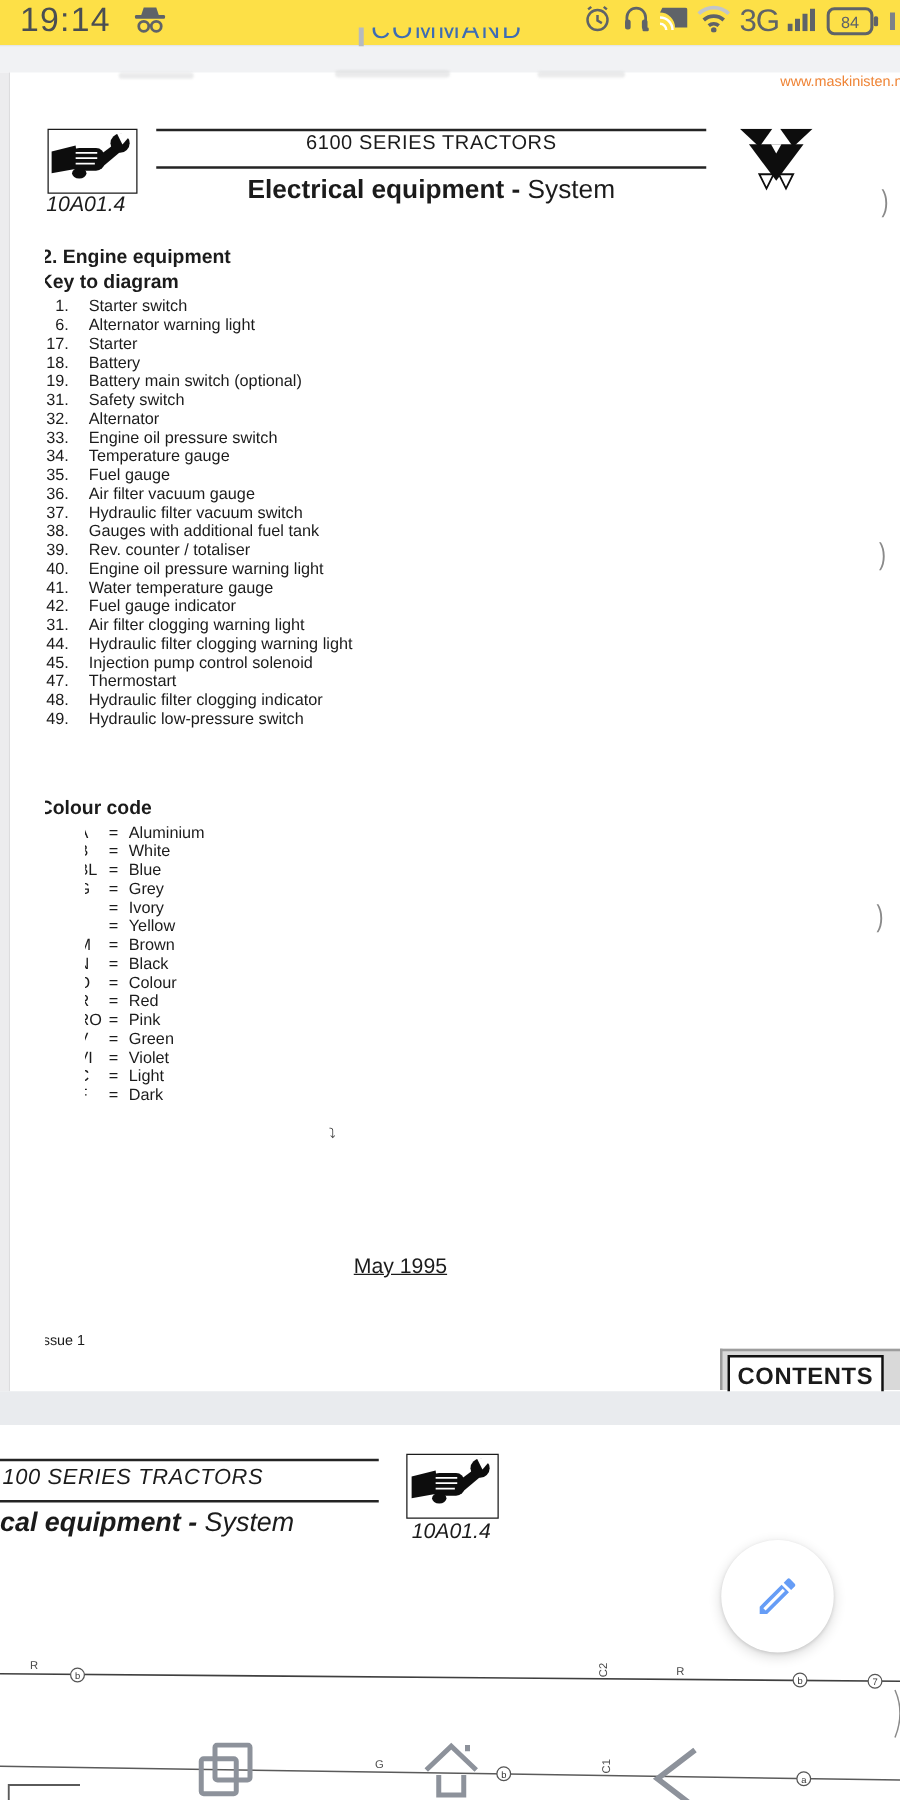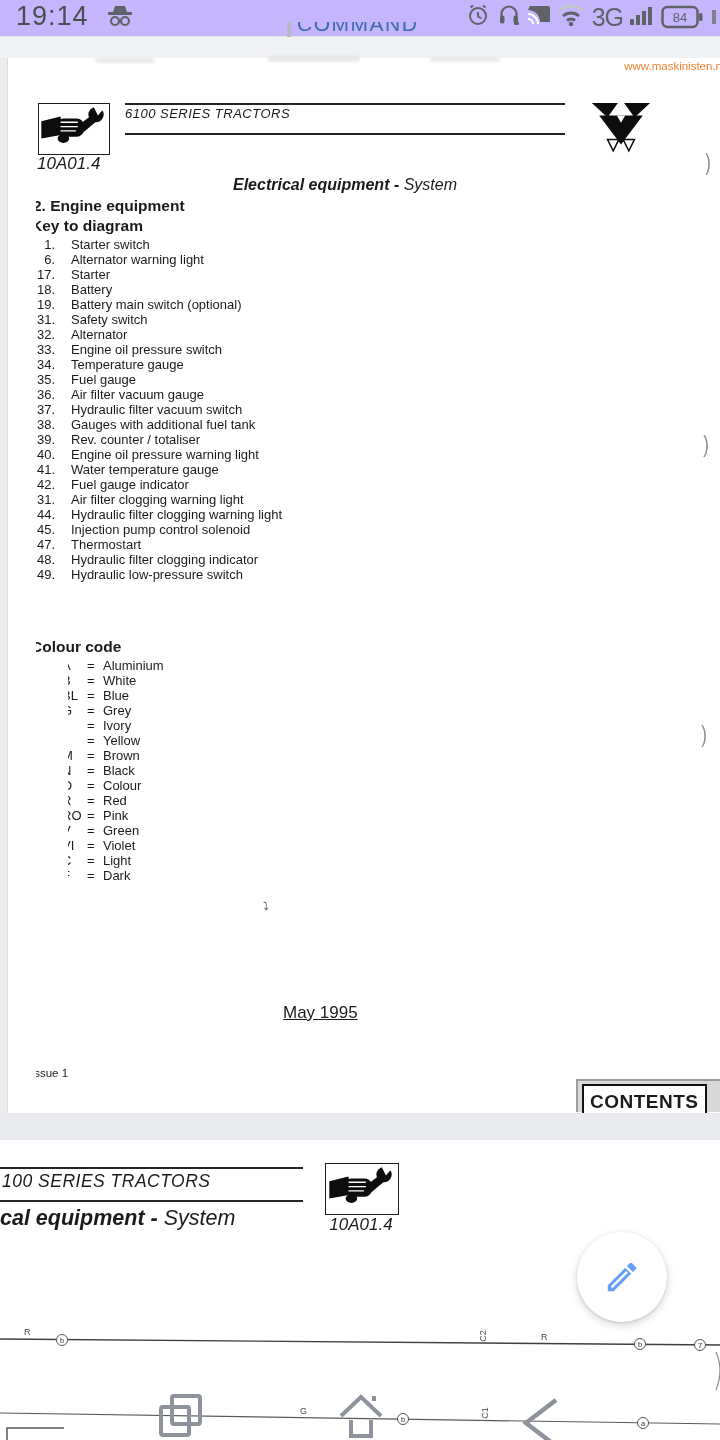--- a/index.html
+++ b/index.html
@@ -1,19 +1,19 @@
 <!DOCTYPE html>
 <html><head>
 <meta charset="utf-8">
 <style>
   html,body{margin:0;padding:0;background:#fff;}
   .screen{position:relative;width:720px;height:1440px;overflow:hidden;background:#fff;
           font-family:"Liberation Sans",sans-serif;color:#1b1b1b;}
   
-  .statusbar{position:absolute;left:0;top:0;width:720px;height:36px;background:#c4b5fd;z-index:40;}
+  .statusbar{position:absolute;left:0;top:0;width:720px;height:36px;background:#fde047;z-index:40;}
   .sb-time{position:absolute;left:16px;top:1px;font-size:27px;color:#4a4e52;letter-spacing:1px;}
   .sb-left-icon{position:absolute;left:104px;top:4px;}
   .sb-right{position:absolute;right:4px;top:3px;display:flex;align-items:center;gap:7px;height:28px;}
   .sb-3g{font-size:25px;color:#5f6368;letter-spacing:-1px;}
   .batt-wrap{position:relative;width:42px;height:24px;}
   .batt-num{position:absolute;left:4px;top:5px;width:30px;text-align:center;font-size:13px;color:#5f6368;}
   .edge-bar{width:4px;height:14px;background:#7d8288;margin-left:2px;}
   
   .remnant{position:absolute;left:287px;top:22px;width:168px;height:15px;overflow:hidden;z-index:41;
            border-left:4px solid #b6bac0;padding-left:6px;}
@@ -24,23 +24,23 @@
   .gutter{position:absolute;left:0;top:58px;width:7px;height:1055px;background:#ececee;}
   .pageedge{position:absolute;left:7px;top:58px;width:1px;height:1055px;background:#dcdcde;}
   .pagegap{position:absolute;left:0;top:1113px;width:720px;height:27px;background:#e9ebee;}
   .page2{position:absolute;left:0;top:1140px;width:720px;height:300px;background:#fff;}
   .smudge{position:absolute;background:#d9dadb;opacity:.55;border-radius:4px;filter:blur(1px);}
   .watermark{position:absolute;top:60px;right:-2px;font-size:11.5px;color:#ef8334;white-space:nowrap;}
   
   .logobox{position:absolute;border:1.5px solid #1b1b1b;background:#fff;}
   .doccode{position:absolute;font-style:italic;font-size:17px;color:#1b1b1b;}
   .rule{position:absolute;height:2px;background:#242424;}
-  .seriestitle{position:absolute;left:125px;top:106px;width:440px;text-align:left;
-               font-style:italic;font-size:13px;letter-spacing:.5px;}
-  .sectiontitle{position:absolute;left:125px;top:140px;width:440px;text-align:center;font-size:16px;font-style:italic;margin-top:36px;}
+  .seriestitle{position:absolute;left:125px;top:106px;width:440px;text-align:center;
+               font-size:16px;letter-spacing:.5px;}
+  .sectiontitle{position:absolute;left:125px;top:140px;width:440px;text-align:center;font-size:21px;}
   .sectiontitle b{font-weight:bold;}
   
   .clipL{display:inline-block;overflow:hidden;vertical-align:top;white-space:nowrap;}
   .clipL>span{display:inline-block;white-space:nowrap;}
   .cl3>span{margin-left:-3px}.cl5>span{margin-left:-5px}
   .h-sec{position:absolute;left:36px;top:197px;font-size:15.5px;font-weight:bold;}
   .h-key{position:absolute;left:36px;top:217px;font-size:15.5px;font-weight:bold;}
   .keylist{position:absolute;left:36px;top:237px;}
   .krow{height:15px;line-height:15px;font-size:13px;white-space:nowrap;}
   .num{position:relative;display:inline-block;width:19px;height:15px;overflow:hidden;vertical-align:top;}

